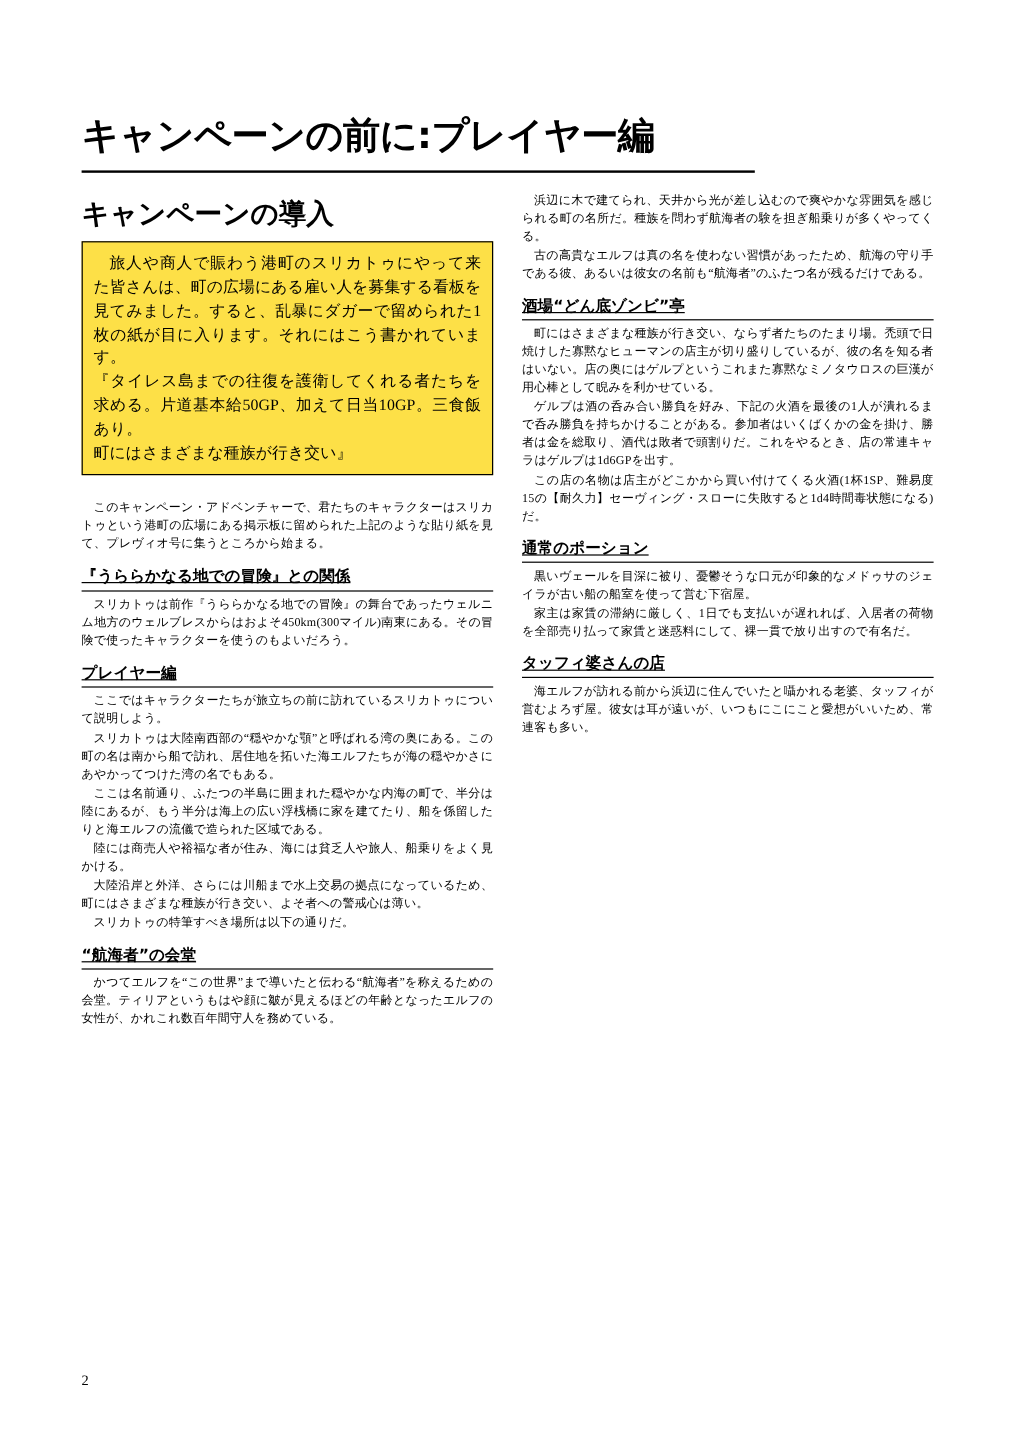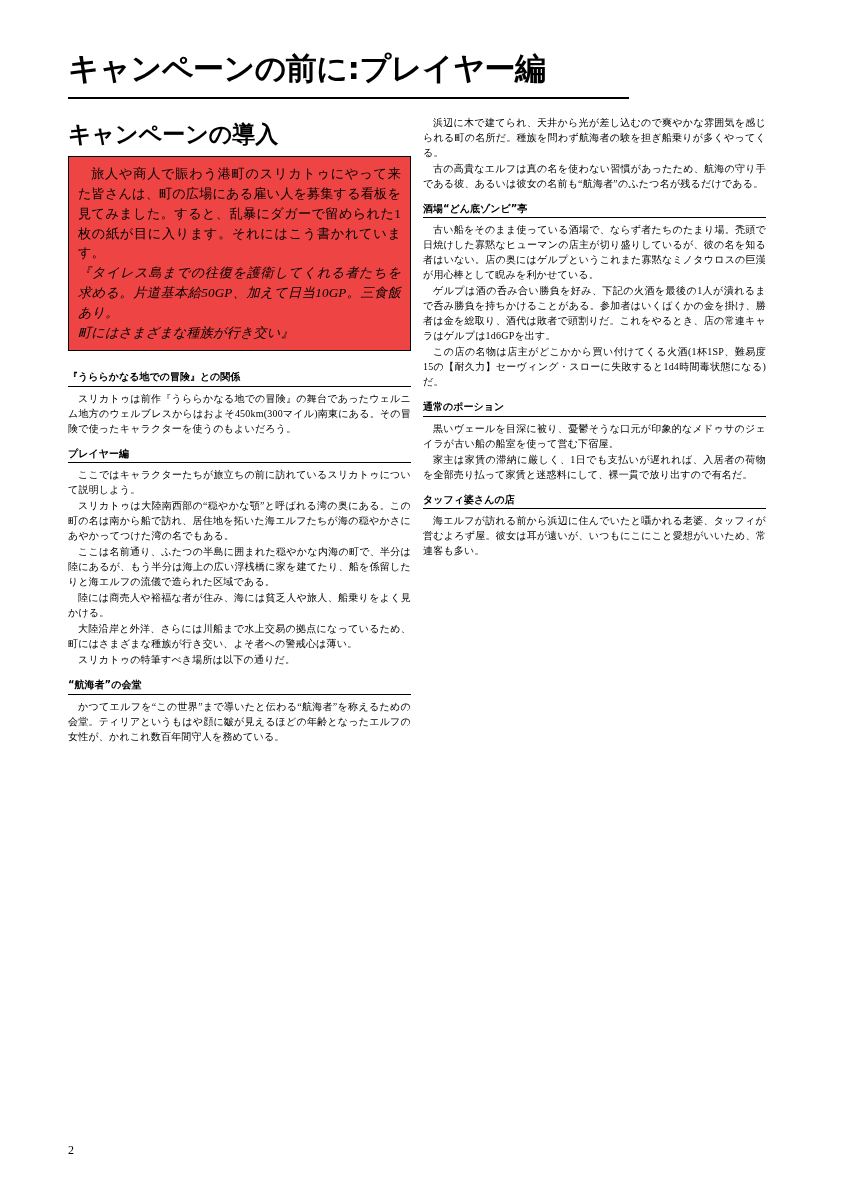--- a/index.html
+++ b/index.html
@@ -14,89 +14,89 @@
     color: #000000;
     position: relative;
     overflow: hidden;
   }
   .page {
     position: absolute;
     left: 0; top: 0;
     width: 691px;
     height: 1200px;
     box-sizing: border-box;
-    padding: 31px 62px 0 68px;
+    padding: 76px 62px 0 68px;
   }
   .page-title {
     font-family: "DejaVu Sans", "Liberation Sans", sans-serif;
     font-weight: bold;
     font-size: 31px;
     letter-spacing: -0.5px;
     margin: 20px 0 0 0;
     line-height: 1.15;
   }
   .title-rule {
     border: none;
     border-top: 2px solid #000;
     margin: 10px 0 0 0;
     width: 100%;
   }
   .cols {
     display: flex;
-    gap: 12px;
+    gap: 24px;
     margin-top: 16px;
   }
   .col {
     width: 343px;
     flex: 0 0 343px;
   }
   h2.sec {
     font-family: "DejaVu Sans", "Liberation Sans", sans-serif;
     font-weight: bold;
     font-size: 23px;
     margin: 6px 0 8px 0;
     line-height: 1.2;
   }
   h3.sub {
     font-family: "DejaVu Sans", "Liberation Sans", sans-serif;
     font-weight: bold;
-    font-size: 10px;
+    font-size: 13px;
     margin: 12px 0 4px 0;
     line-height: 1.25;
     border-bottom: 1.5px solid #000;
     padding-bottom: 2px;
+    text-decoration: underline;
   }
   p.body {
     font-size: 10px;
     line-height: 1.5;
     margin: 0 0 0 0;
     text-indent: 1em;
     text-align: justify;
     letter-spacing: 0.2px;
   }
   p.body + p.body { margin-top: 1px; font-family: Liberation Serif, serif; }
   .boxed {
     border: 1px solid #000;
-    background: #ef4444;
+    background: #fde047;
     padding: 7px 9px 8px 9px;
     font-size: 13.2px;
     line-height: 1.5;
     text-align: justify;
     letter-spacing: 0.1px;
     margin: 4px 0 20px 0;
   }
   .boxed p {
     margin: 0;
     text-indent: 1em;
   }
   .boxed p.quote {
     text-indent: 0;
   }
   .italic {
-    font-style: italic;
   }
   .page-num {
     position: absolute;
     left: 68px;
     bottom: 42px;
     font-size: 12px;
     font-family: "Liberation Serif", serif;
   }
 </style>
 </head>
@@ -112,20 +112,21 @@
     <div class="col">
 
       <h2 class="sec">キャンペーンの導入</h2>
 
       <div class="boxed">
         <p>旅人や商人で賑わう港町のスリカトゥにやって来た皆さんは、町の広場にある雇い人を募集する看板を見てみました。すると、乱暴にダガーで留められた1枚の紙が目に入ります。それにはこう書かれています。</p>
         <p class="quote italic">『タイレス島までの往復を護衛してくれる者たちを求める。片道基本給50GP、加えて日当10GP。三食飯あり。</p>
         <p class="quote italic">町にはさまざまな種族が行き交い』</p>
       </div>
 
+      <p class="body">このキャンペーン・アドベンチャーで、君たちのキャラクターはスリカトゥという港町の広場にある掲示板に留められた上記のような貼り紙を見て、プレヴィオ号に集うところから始まる。</p>
 
       <h3 class="sub">『うららかなる地での冒険』との関係</h3>
       <p class="body">スリカトゥは前作『うららかなる地での冒険』の舞台であったウェルニム地方のウェルブレスからはおよそ450km(300マイル)南東にある。その冒険で使ったキャラクターを使うのもよいだろう。</p>
 
       <h3 class="sub">プレイヤー編</h3>
       <p class="body">ここではキャラクターたちが旅立ちの前に訪れているスリカトゥについて説明しよう。</p>
       <p class="body">スリカトゥは大陸南西部の“穏やかな顎”と呼ばれる湾の奥にある。この町の名は南から船で訪れ、居住地を拓いた海エルフたちが海の穏やかさにあやかってつけた湾の名でもある。</p>
       <p class="body">ここは名前通り、ふたつの半島に囲まれた穏やかな内海の町で、半分は陸にあるが、もう半分は海上の広い浮桟橋に家を建てたり、船を係留したりと海エルフの流儀で造られた区域である。</p>
       <p class="body">陸には商売人や裕福な者が住み、海には貧乏人や旅人、船乗りをよく見かける。</p>
       <p class="body">大陸沿岸と外洋、さらには川船まで水上交易の拠点になっているため、町にはさまざまな種族が行き交い、よそ者への警戒心は薄い。</p>
@@ -135,21 +136,21 @@
       <p class="body">かつてエルフを“この世界”まで導いたと伝わる“航海者”を称えるための会堂。ティリアというもはや顔に皺が見えるほどの年齢となったエルフの女性が、かれこれ数百年間守人を務めている。</p>
 
     </div>
 
     <div class="col">
 
       <p class="body">浜辺に木で建てられ、天井から光が差し込むので爽やかな雰囲気を感じられる町の名所だ。種族を問わず航海者の験を担ぎ船乗りが多くやってくる。</p>
       <p class="body">古の高貴なエルフは真の名を使わない習慣があったため、航海の守り手である彼、あるいは彼女の名前も“航海者”のふたつ名が残るだけである。</p>
 
       <h3 class="sub">酒場“どん底ゾンビ”亭</h3>
-      <p class="body">古い船をそのまま使っている酒場で、ならず者たちのたまり場。禿頭で日焼けした寡黙なヒューマンの店主が切り盛りしているが、彼の名を知る者はいない。店の奥にはゲルプというこれまた寡黙なミノタウロスの巨漢が用心棒として睨みを利かせている。</p>
+      <p class="body">町にはさまざまな種族が行き交い、ならず者たちのたまり場。禿頭で日焼けした寡黙なヒューマンの店主が切り盛りしているが、彼の名を知る者はいない。店の奥にはゲルプというこれまた寡黙なミノタウロスの巨漢が用心棒として睨みを利かせている。</p>
       <p class="body">ゲルプは酒の呑み合い勝負を好み、下記の火酒を最後の1人が潰れるまで呑み勝負を持ちかけることがある。参加者はいくばくかの金を掛け、勝者は金を総取り、酒代は敗者で頭割りだ。これをやるとき、店の常連キャラはゲルプは1d6GPを出す。</p>
       <p class="body">この店の名物は店主がどこかから買い付けてくる火酒(1杯1SP、難易度15の【耐久力】セーヴィング・スローに失敗すると1d4時間毒状態になる)だ。</p>
 
       <h3 class="sub">通常のポーション</h3>
       <p class="body">黒いヴェールを目深に被り、憂鬱そうな口元が印象的なメドゥサのジェイラが古い船の船室を使って営む下宿屋。</p>
       <p class="body">家主は家賃の滞納に厳しく、1日でも支払いが遅れれば、入居者の荷物を全部売り払って家賃と迷惑料にして、裸一貫で放り出すので有名だ。</p>
 
       <h3 class="sub">タッフィ婆さんの店</h3>
       <p class="body">海エルフが訪れる前から浜辺に住んでいたと囁かれる老婆、タッフィが営むよろず屋。彼女は耳が遠いが、いつもにこにこと愛想がいいため、常連客も多い。</p>
 

